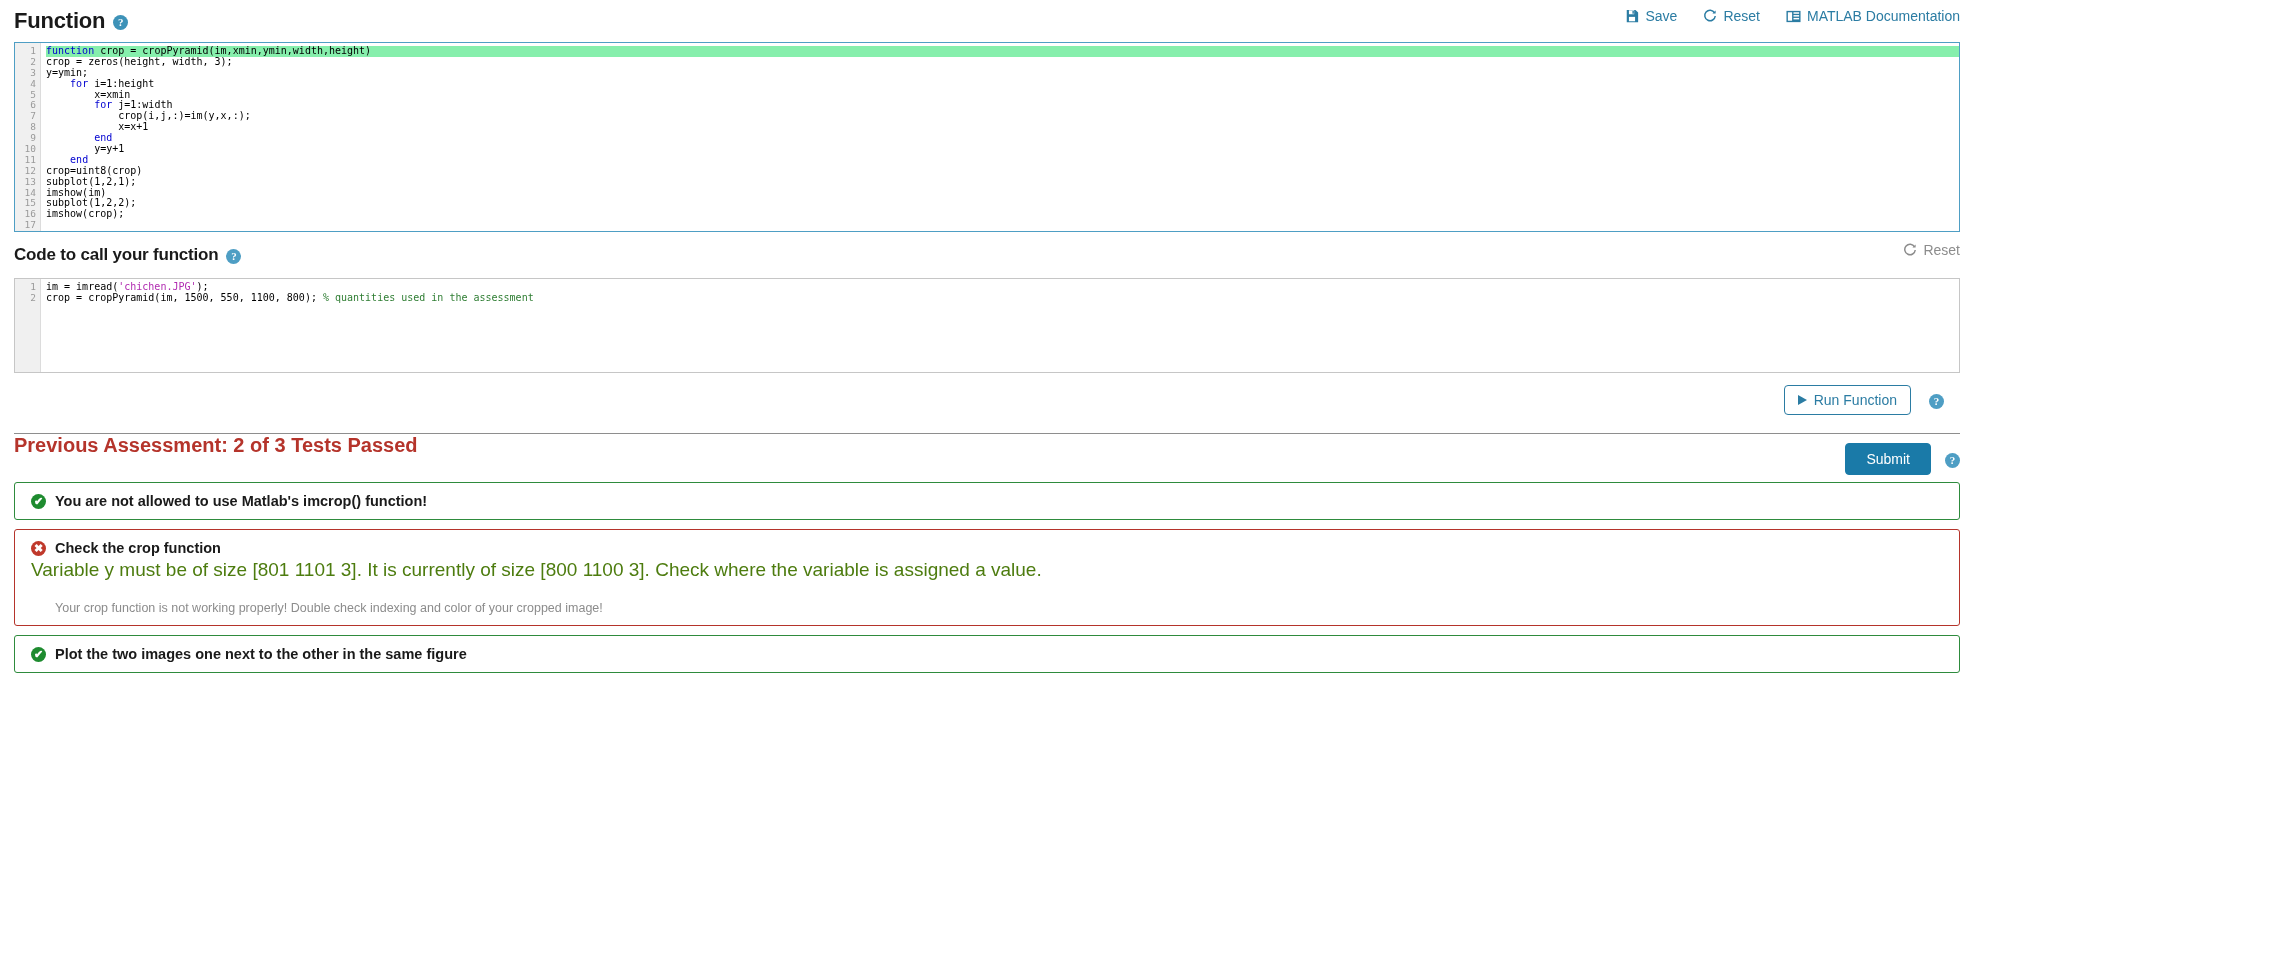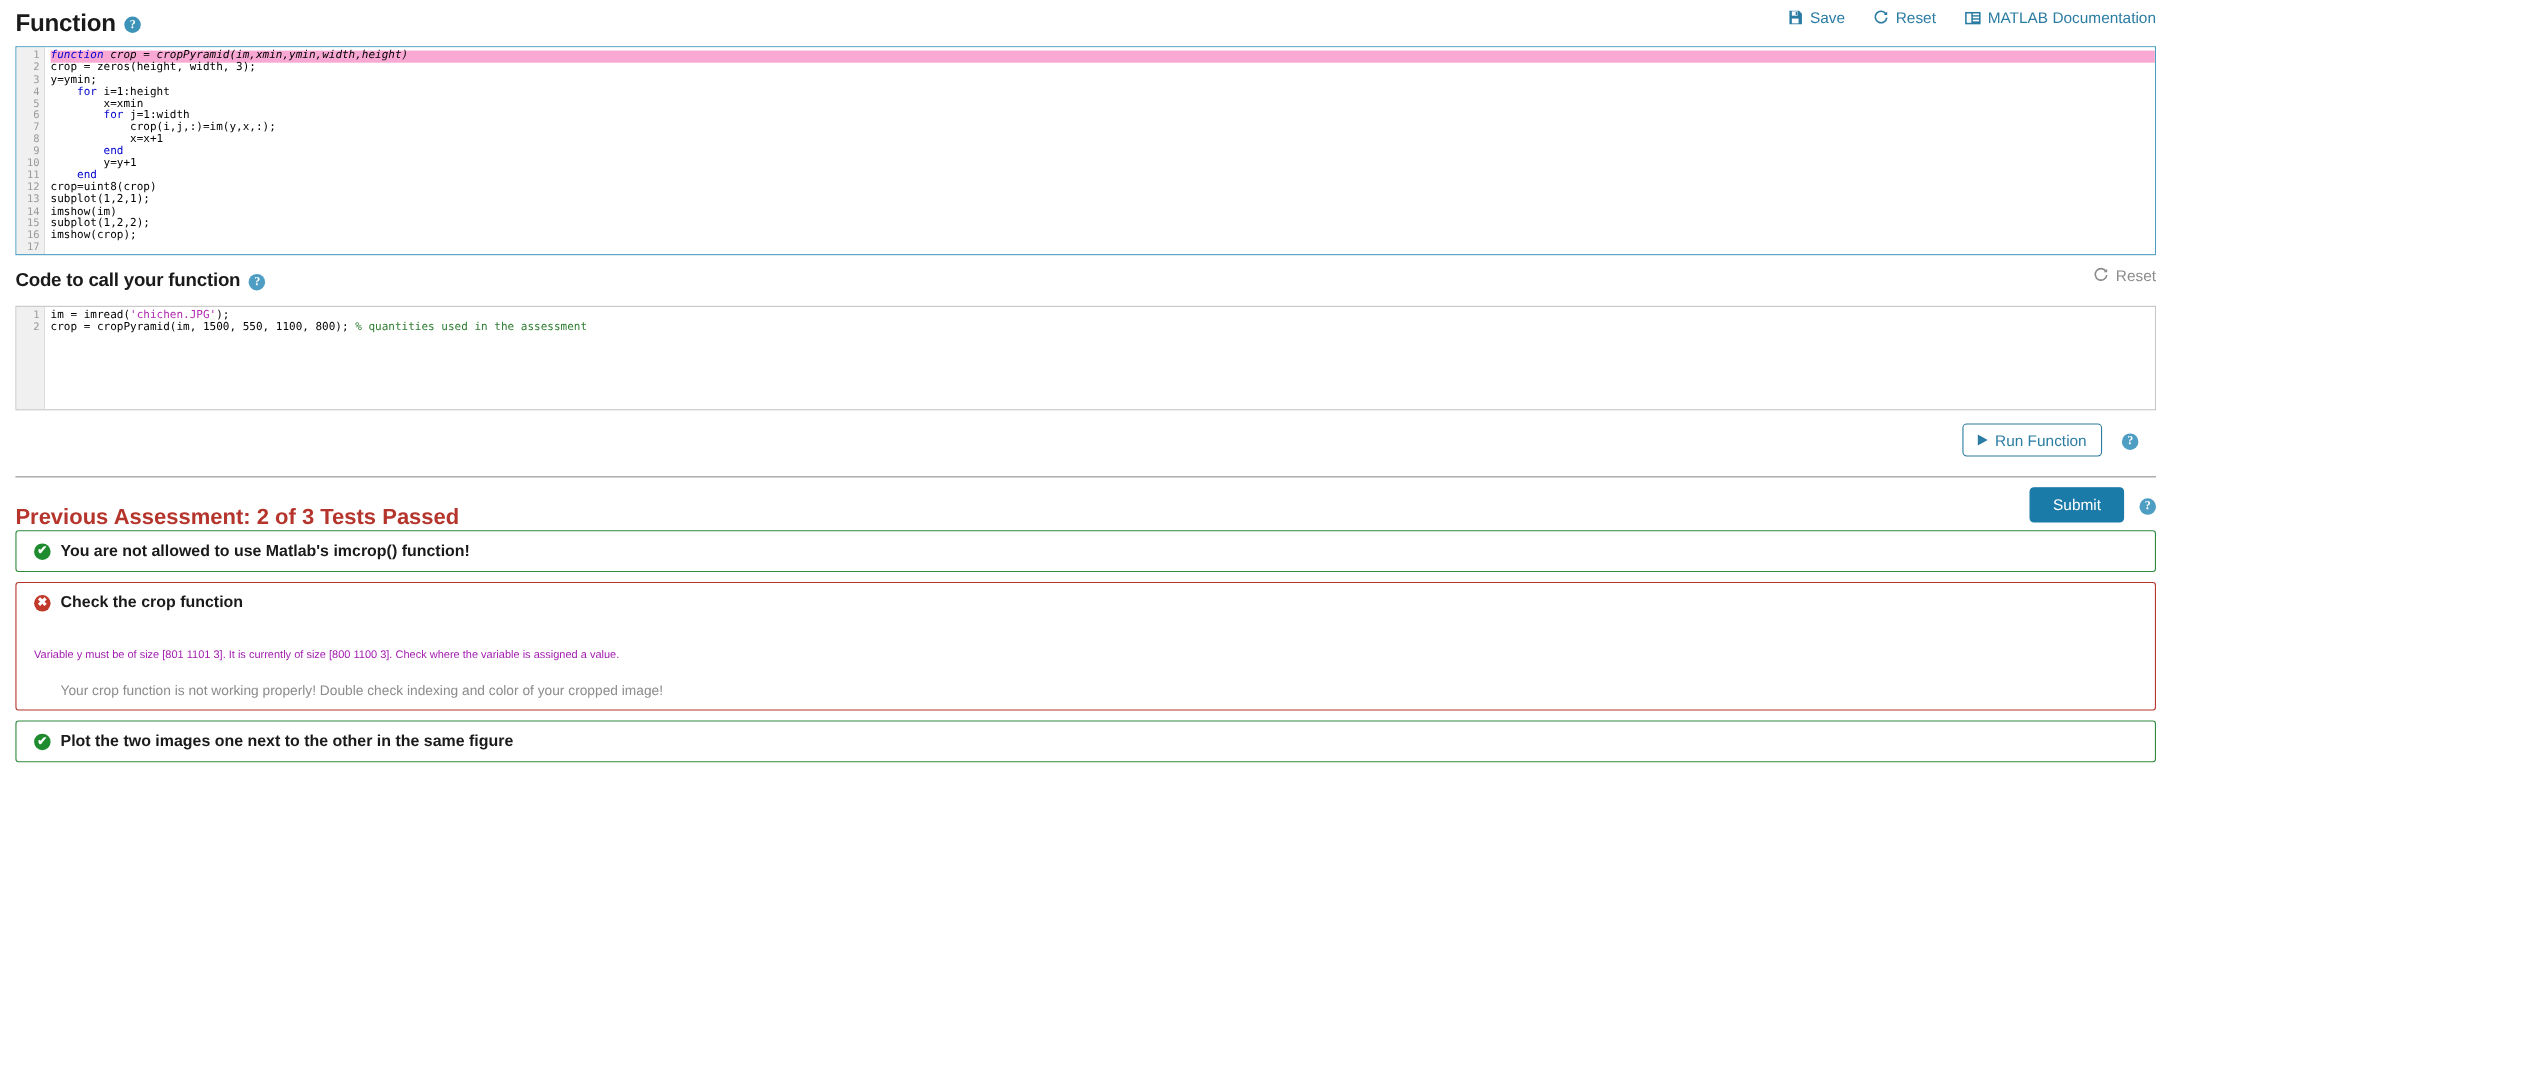--- a/index.html
+++ b/index.html
@@ -76,21 +76,21 @@
   }
   .code {
     flex: 1 1 auto; padding-top: 3px; padding-left: 5px;
     background: #fff;
   }
   .code .ln {
     font-family: "DejaVu Sans Mono", monospace;
     font-size: 10px; line-height: 10.9px; height: 10.9px;
     white-space: pre; color: #000;
   }
-  .code .ln.active { background: #f9a8d4; font-style: italic; }
+  .code .ln.active { background: #86efac; }
   .kw  { color: #0000d0; }
   .str { color: #b02ab0; }
   .cmt { color: #2e7d32; text-align: center; }
 
   
   .run-bar {
     position: relative; height: 60px;
   }
   .run-wrap {
     position: absolute; right: 16px; top: 12px;
@@ -112,21 +112,21 @@
     width: 0; height: 0;
     border-left: 9px solid #2b7ca3;
     border-top: 5.5px solid transparent;
     border-bottom: 5.5px solid transparent;
   }
 
   .divider { border-top: 1px solid #8e8e8e; margin: 0; }
 
   
   .assess-head {
-    position: relative; display: flex; align-items: flex-end; height: 48px;
+    position: relative; display: flex; align-items: flex-start; height: 48px;
   }
   .assess-title {
     font-size: 20px; font-weight: bold; color: #b5342b;
   }
   .submit-wrap {
     position: absolute; right: 0; top: 9px;
     display: flex; align-items: center; gap: 6px;
   }
 
   .result {
@@ -144,23 +144,22 @@
     flex: 0 0 auto;
     width: 15px; height: 15px; border-radius: 50%;
     display: inline-flex; align-items: center; justify-content: center;
     color: #fff; font-size: 11px; font-weight: bold; line-height: 1;
     position: relative; top: 1px;
   }
   .badge.pass { background: #1e8b2f; }
   .badge.fail { background: #c0392b; }
   .res-title { font-size: 14.5px; font-weight: bold; color: #1a1a1a; }
   .res-msg {
-    font-size: 10px; color: #a21caf;
+    font-size: 19px; color: #4d7c0f;
     padding: 3px 16px 0 16px;
-    margin-top: 31px;
   }
   .res-sub {
     font-size: 12.5px; color: #8c8c8c;
     padding: 20px 16px 0 40px;
   }
 </style>
 </head>
 <body>
 
 <div class="page">

